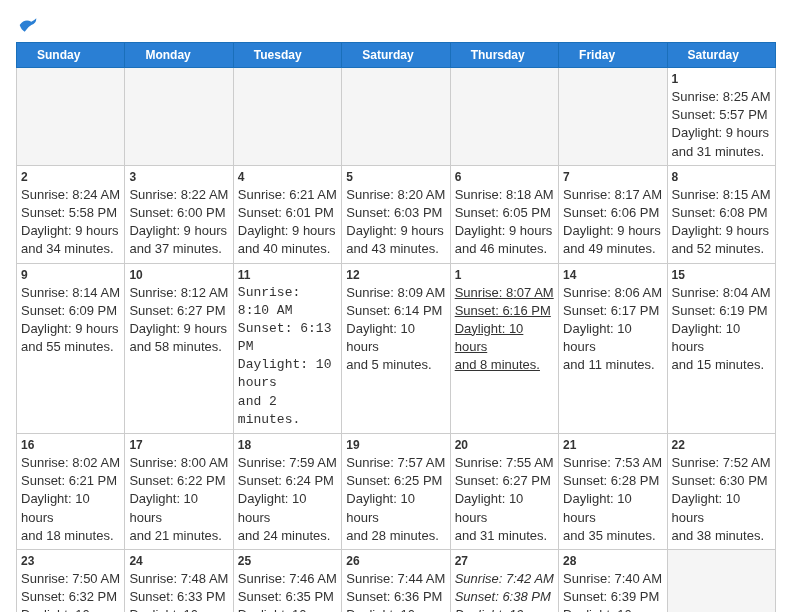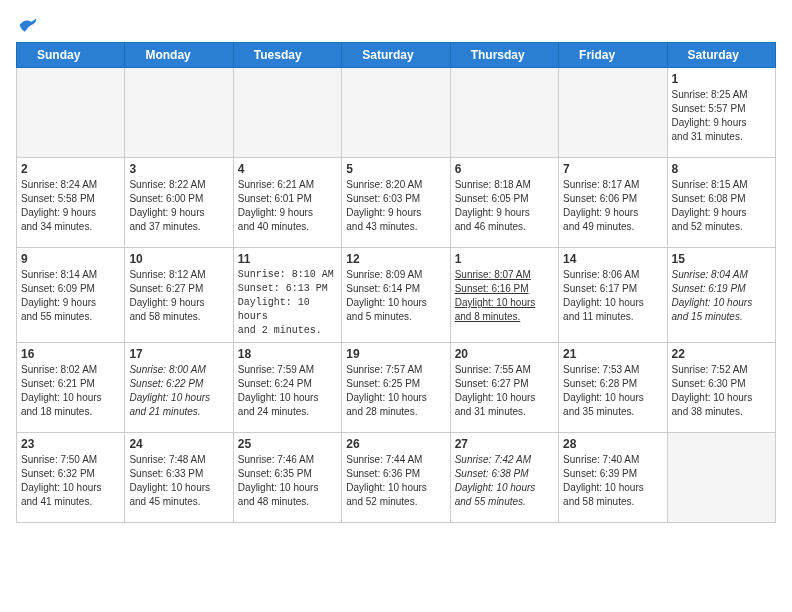--- a/index.html
+++ b/index.html
@@ -77,21 +77,21 @@
     }
     .calendar td.empty {
       background: #f5f5f5;
     }
     .day-number {
       font-size: 12px;
       font-weight: bold;
       margin-bottom: 2px;
     }
     .day-info {
-      font-size: 10px;
+      font-size: 13px;
       line-height: 1.4;
       color: #333;
     }
     tr.week-row td {
       height: 90px;
     }
   </style>
 </head>
 <body>
 
@@ -228,37 +228,37 @@
         </td>
         <td>
           <div class="day-number">14</div>
           <div class="day-info" style="white-space: pre-line;">Sunrise: 8:06 AM
 Sunset: 6:17 PM
 Daylight: 10 hours
 and 11 minutes.</div>
         </td>
         <td>
           <div class="day-number">15</div>
-          <div class="day-info" style="white-space: pre-line; font-style: italic;">Sunrise: 8:04 AM
+          <div class="day-info" style="white-space: pre-line;">Sunrise: 8:04 AM
 Sunset: 6:19 PM
 Daylight: 10 hours
 and 15 minutes.</div>
         </td>
       </tr>
       <tr class="week-row">
         <td>
           <div class="day-number">16</div>
           <div class="day-info" style="white-space: pre-line;">Sunrise: 8:02 AM
 Sunset: 6:21 PM
 Daylight: 10 hours
 and 18 minutes.</div>
         </td>
         <td>
           <div class="day-number">17</div>
-          <div class="day-info" style="white-space: pre-line; font-style: italic;">Sunrise: 8:00 AM
+          <div class="day-info" style="white-space: pre-line;">Sunrise: 8:00 AM
 Sunset: 6:22 PM
 Daylight: 10 hours
 and 21 minutes.</div>
         </td>
         <td>
           <div class="day-number">18</div>
           <div class="day-info" style="white-space: pre-line;">Sunrise: 7:59 AM
 Sunset: 6:24 PM
 Daylight: 10 hours
 and 24 minutes.</div>

